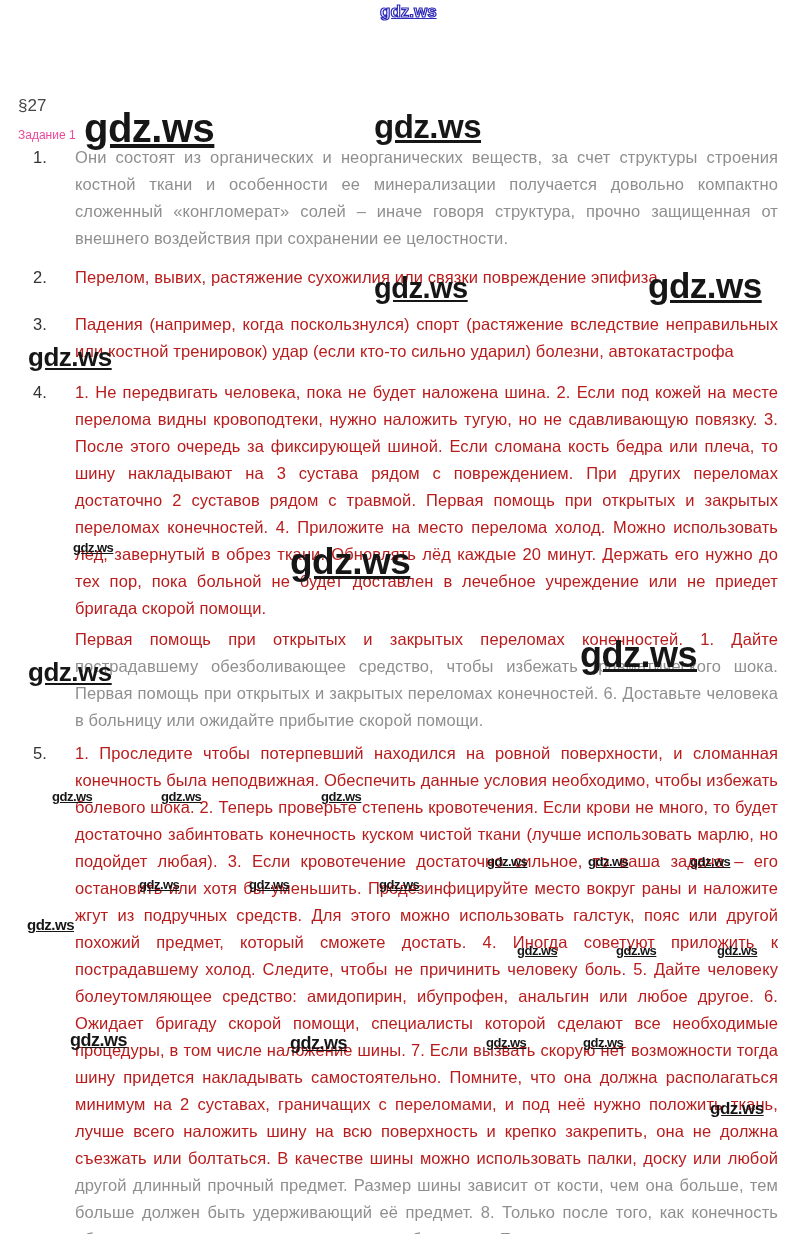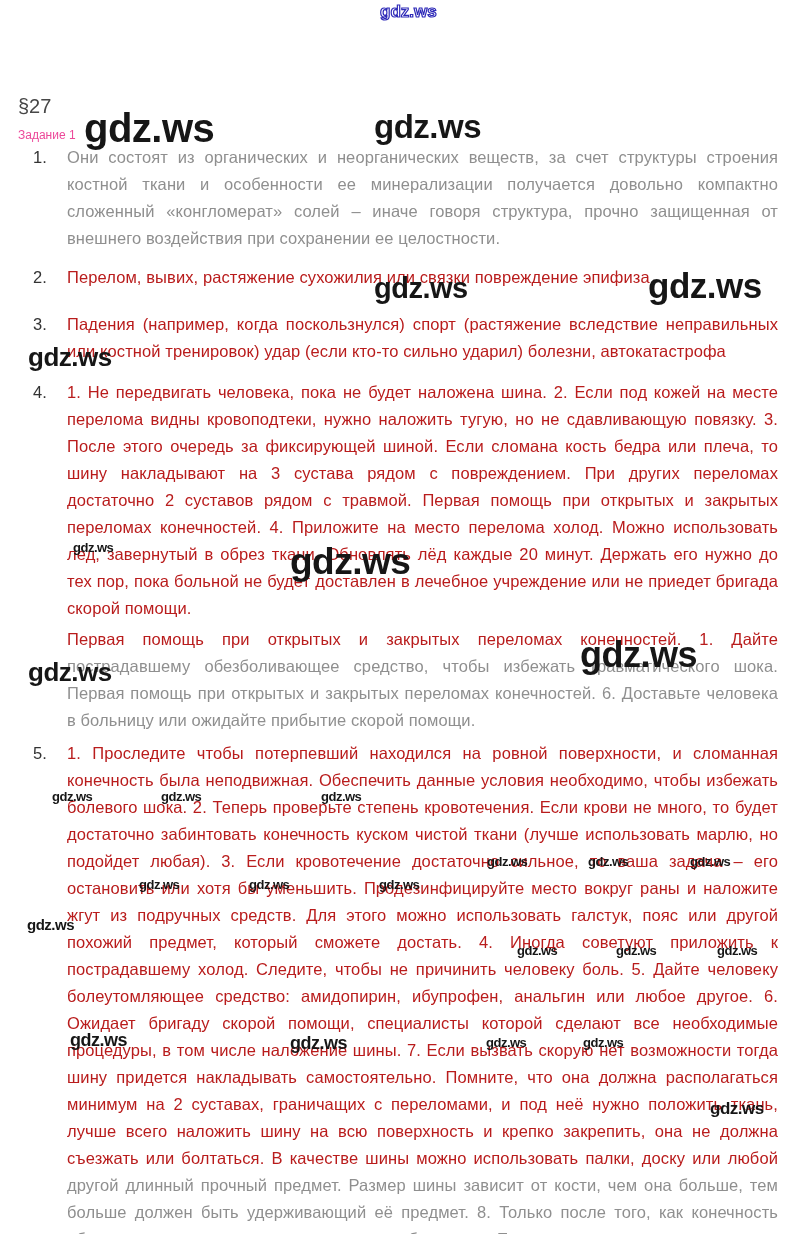--- a/index.html
+++ b/index.html
@@ -4,49 +4,50 @@
 <style>
   html, body { margin:0; padding:0; }
   body {
     width:807px; height:1234px;
     background:#ffffff;
     font-family:"Liberation Sans", sans-serif;
     position:relative;
     overflow:hidden;
   }
   .header { position:absolute; left:18px; top:95px; }
-  .section-heading { font-size:20px; color:#474747; line-height:22px; }
+  .section-heading { font-size:17px; color:#474747; line-height:22px; }
   .task-heading { font-size:12px; color:#ec4899; line-height:22px; margin-top:7px; }
 
   #list { position:absolute; left:33px; top:144px; width:745px; }
   .item { display:flex; }
   .item:nth-child(1){ margin-bottom:8px; }
   .item:nth-child(2){ margin-bottom:16px; }
   .item:nth-child(3){ margin-bottom:10px; }
   .item:nth-child(4){ margin-bottom:2px; }
   .num { flex:0 0 30px; width:30px; font-size:16.5px; color:#333333; line-height:27px; }
   .body { flex:1 1 auto; min-width:0; }
   .para {
-    margin:0 0 4px 4px;
+    margin:0 0 4px 12px;
     font-size:16.5px;
     line-height:27px;
     text-align:justify;
     letter-spacing:0.1px;
   }
   .tone-dark  { color:#b91c1c; }
   .tone-faded { color:#8f8f8f; }
 
   .wm {
     position:absolute;
     font-weight:bold;
     color:#161616;
     letter-spacing:-0.5px;
     white-space:nowrap;
     line-height:1;
     font-family:"Liberation Sans", sans-serif;
+    text-decoration:underline;
   }
   .wm.outline {
     color:transparent;
     -webkit-text-stroke:1.2px #2e2ab8;
     letter-spacing:0;
   }
 </style>
 </head>
 <body>
 

